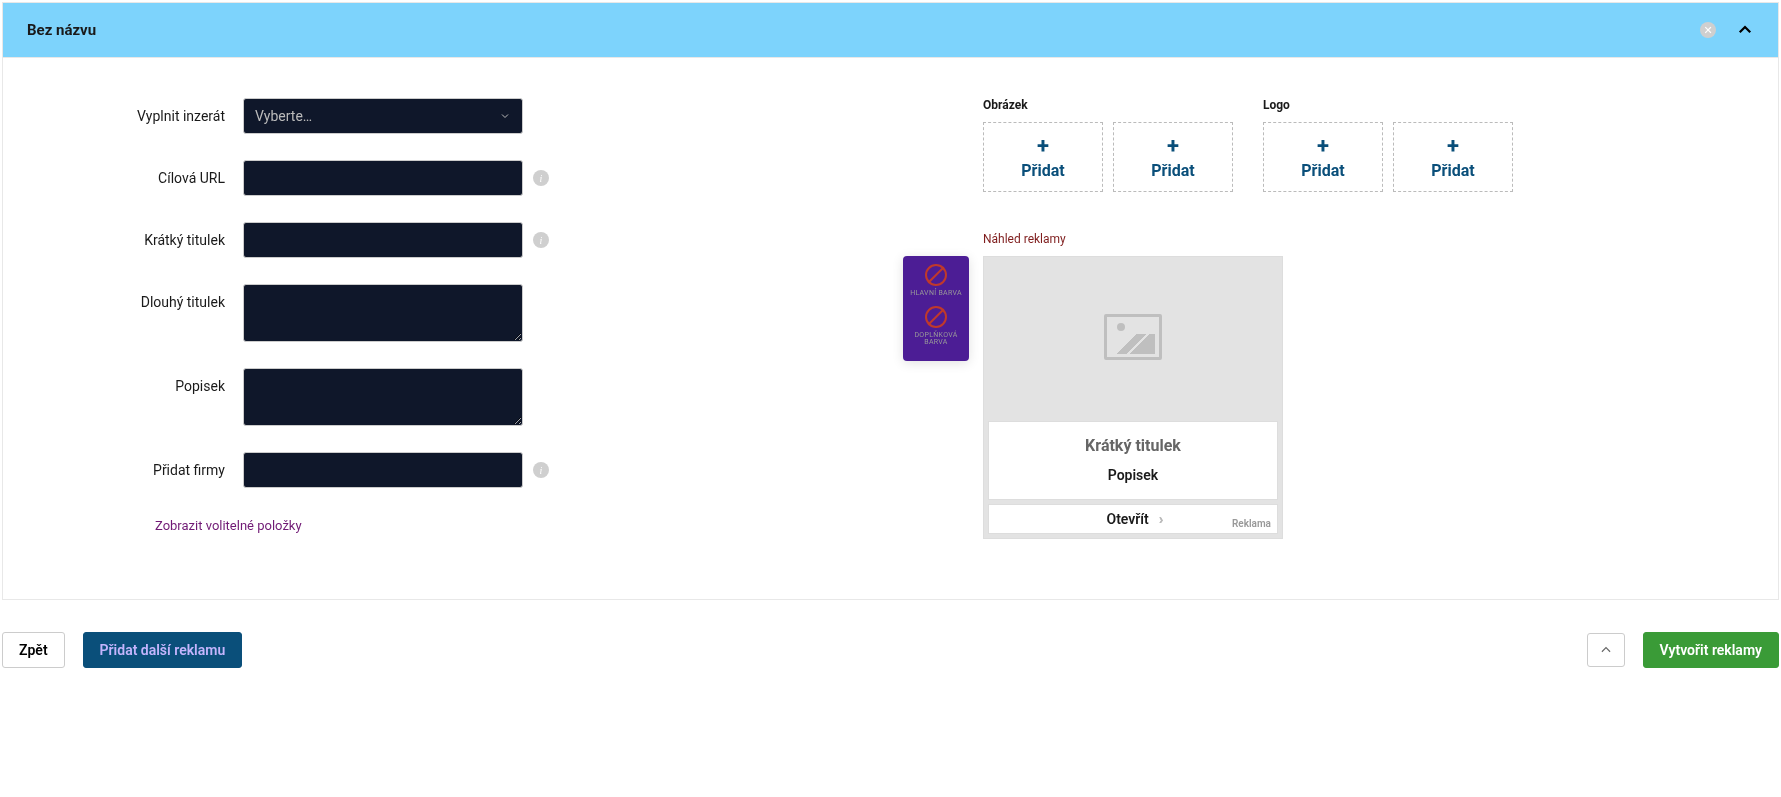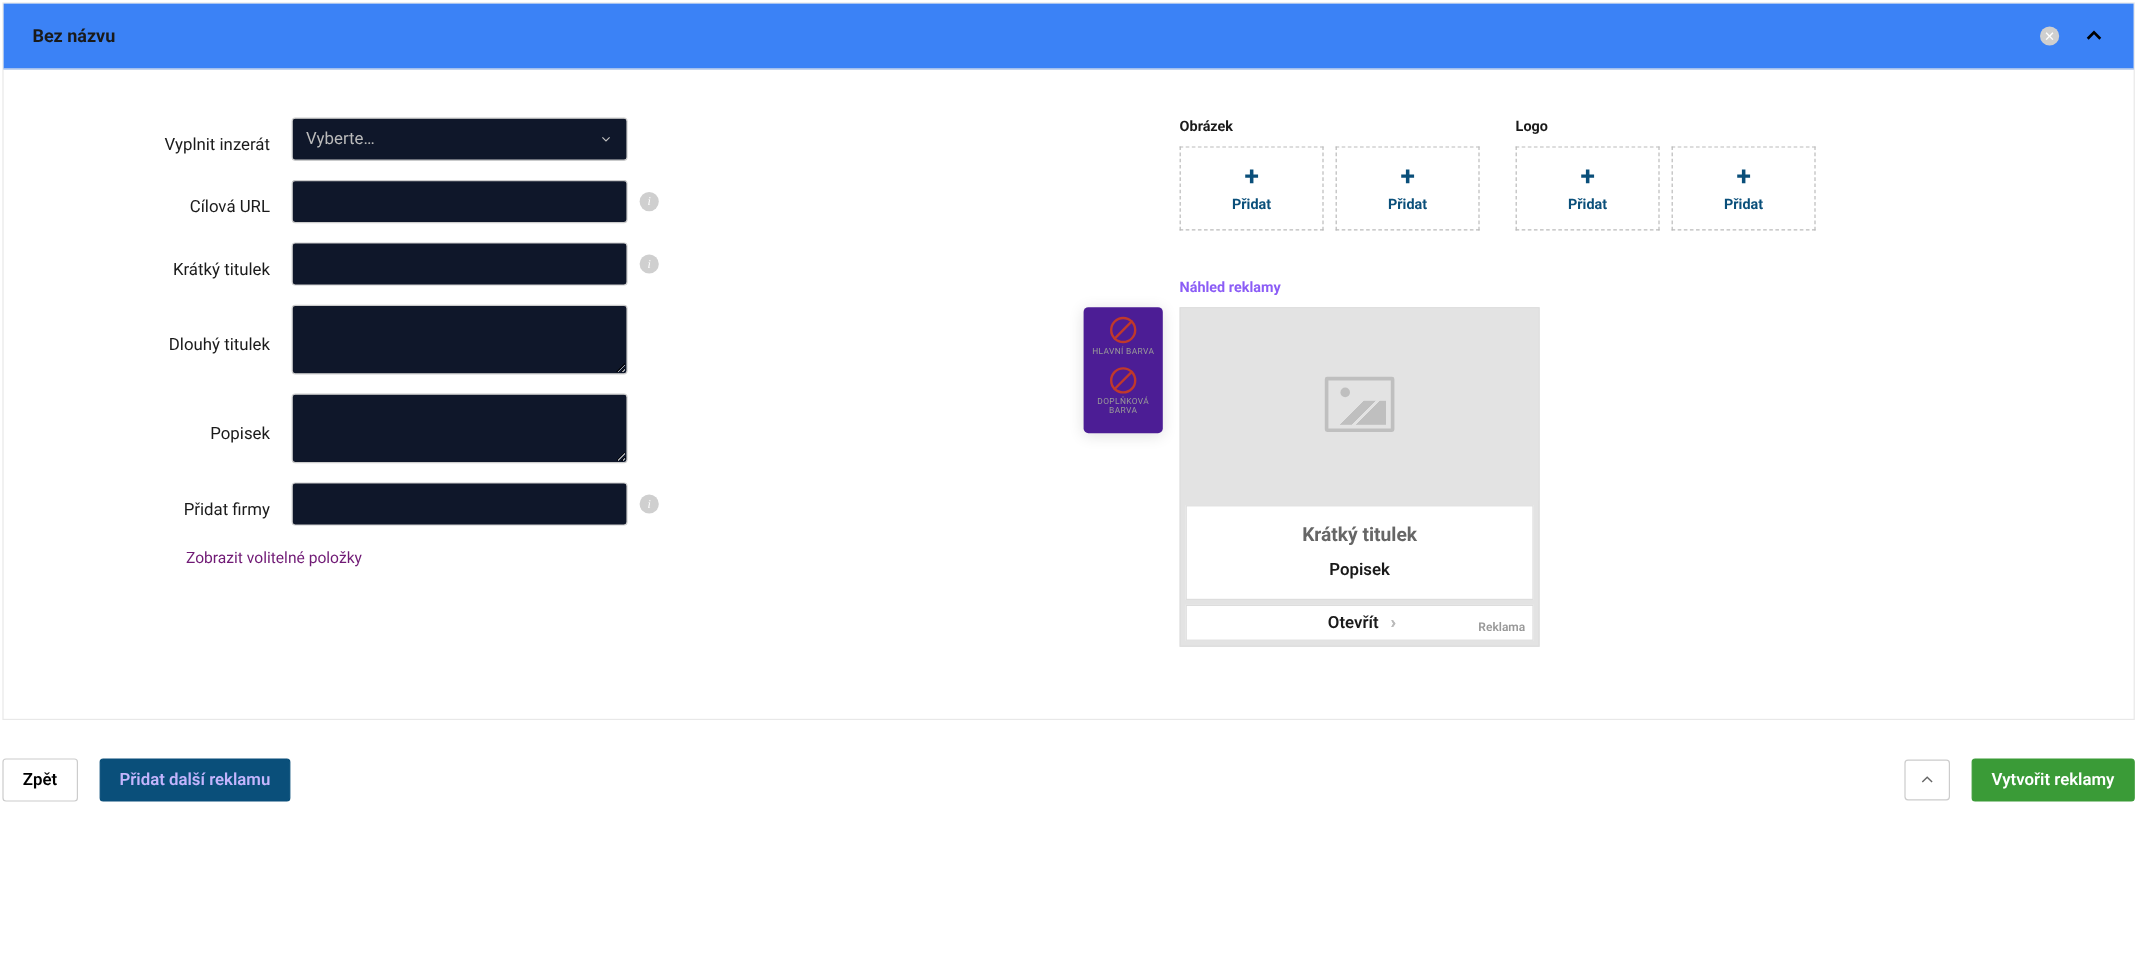--- a/index.html
+++ b/index.html
@@ -11,21 +11,21 @@
     }
     .panel {
       border: 1px solid #e8e8e8;
       margin: 2px;
     }
     .panel-header {
       display: flex;
       align-items: center;
       justify-content: space-between;
       padding: 18px 24px;
-      background: #3b82f6;
+      background: #7dd3fc;
       border-bottom: 1px solid #e8e8e8;
     }
     .panel-title {
       font-weight: 700;
       font-size: 15px;
     }
     .header-actions {
       display: flex;
       align-items: center;
       gap: 20px;
@@ -47,22 +47,22 @@
     .panel-body {
       display: flex;
       padding: 40px 60px 60px;
       gap: 60px;
     }
     .form-col { flex: 0 0 660px; }
     .media-col { flex: 1; padding-left: 200px; }
 
     .form-row {
       display: flex;
-      align-items: center;
-      margin-bottom: 16px;
+      align-items: flex-start;
+      margin-bottom: 26px;
     }
     .form-label {
       width: 180px;
       text-align: right;
       padding-right: 18px;
       padding-top: 10px;
       font-size: 14px;
     }
     .form-control-wrap {
       display: flex;
@@ -140,29 +140,29 @@
       background: #fff;
     }
     .upload-plus {
       color: #0a4f7a;
       font-size: 22px;
       font-weight: 700;
       line-height: 1;
     }
     .upload-label {
       color: #0a4f7a;
-      font-size: 12px;
+      font-size: 16px;
       font-weight: 700;
       margin-top: 4px;
     }
 
     .preview-section-label {
       font-size: 12px;
-      font-weight: 700;
-      color: #8b5cf6;
+      font-weight: 400;
+      color: #7f1d1d;
       margin-bottom: 10px;
     }
     .preview-wrap {
       display: flex;
       align-items: flex-start;
       position: relative;
     }
     .color-picker {
       position: absolute;
       left: -80px;

